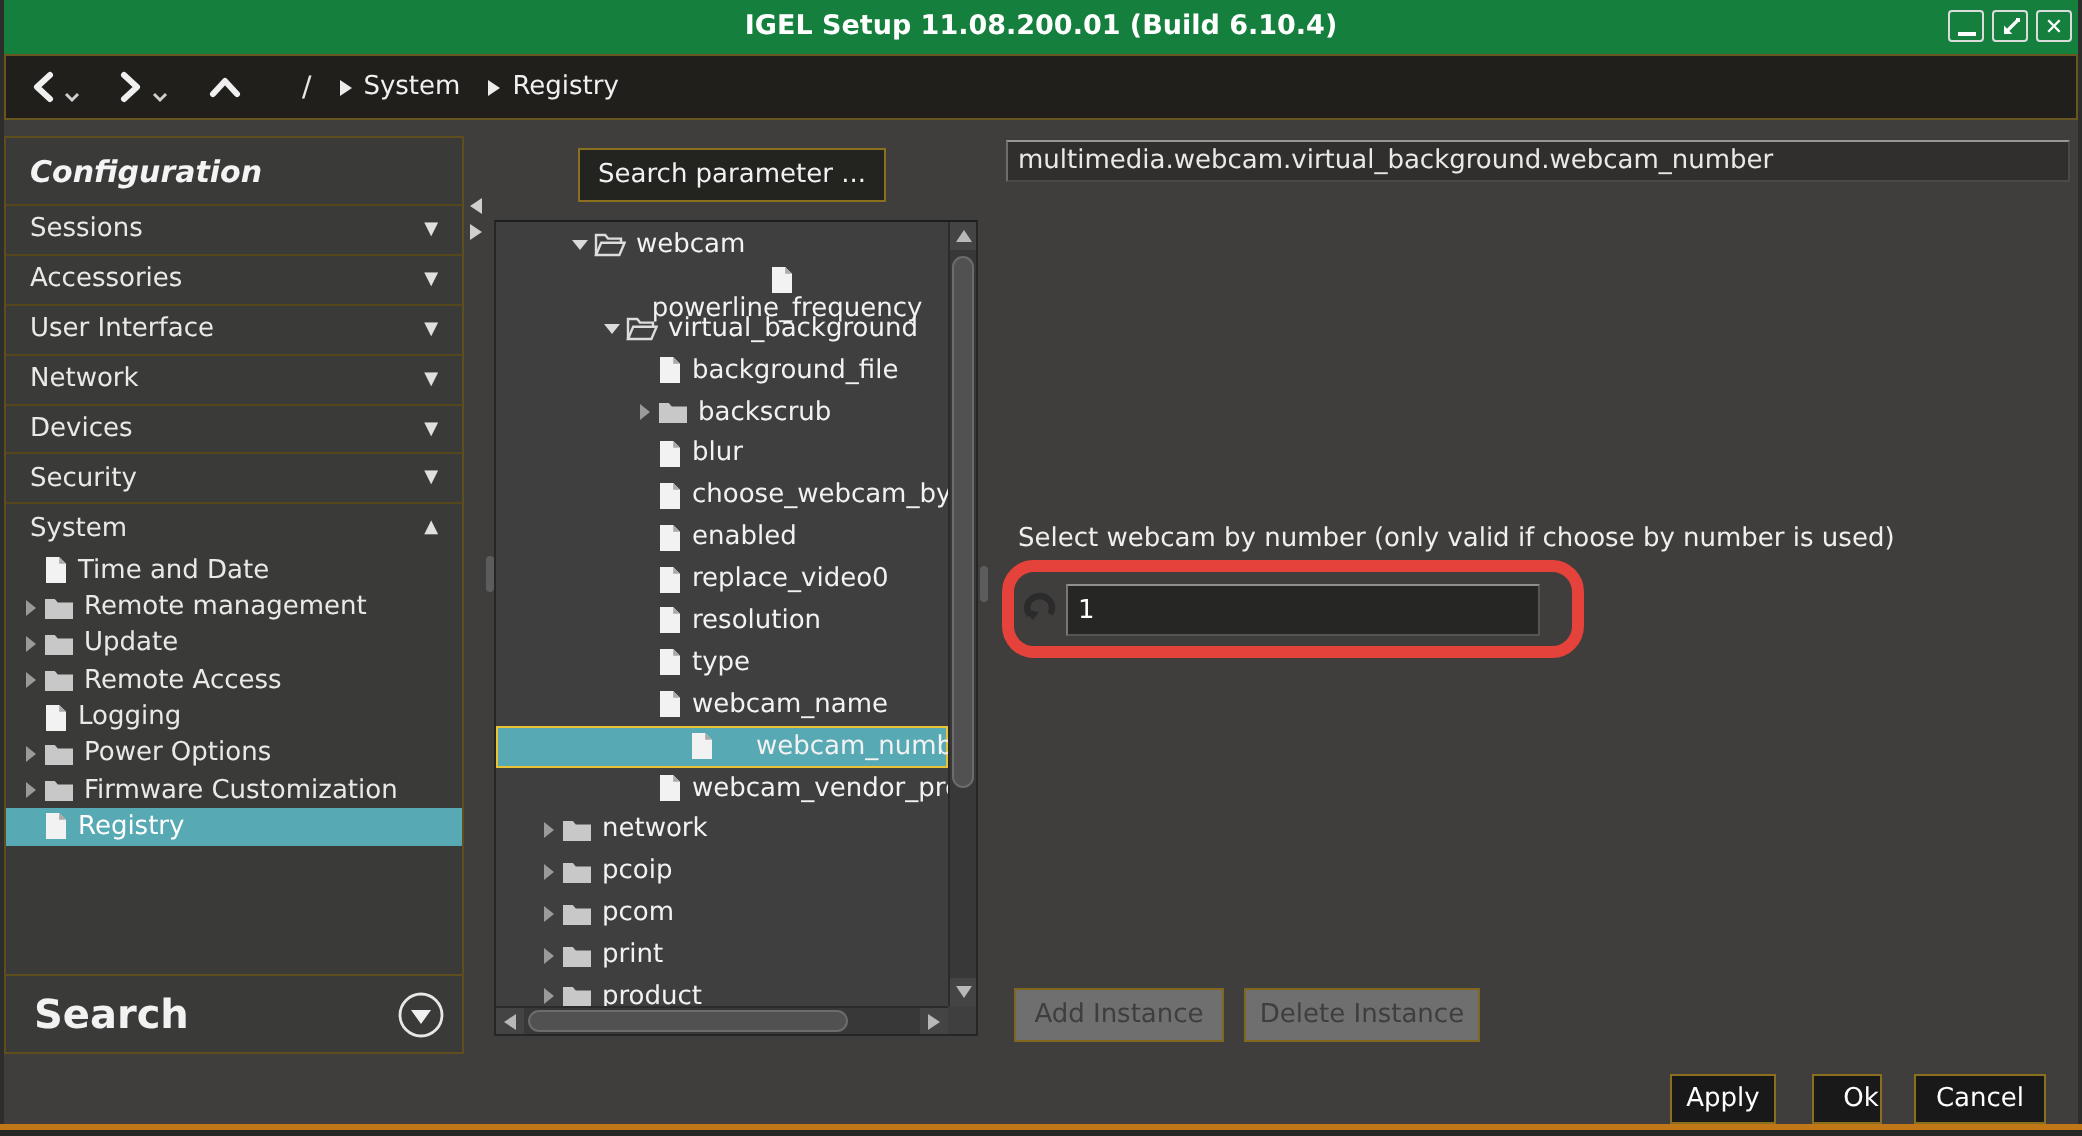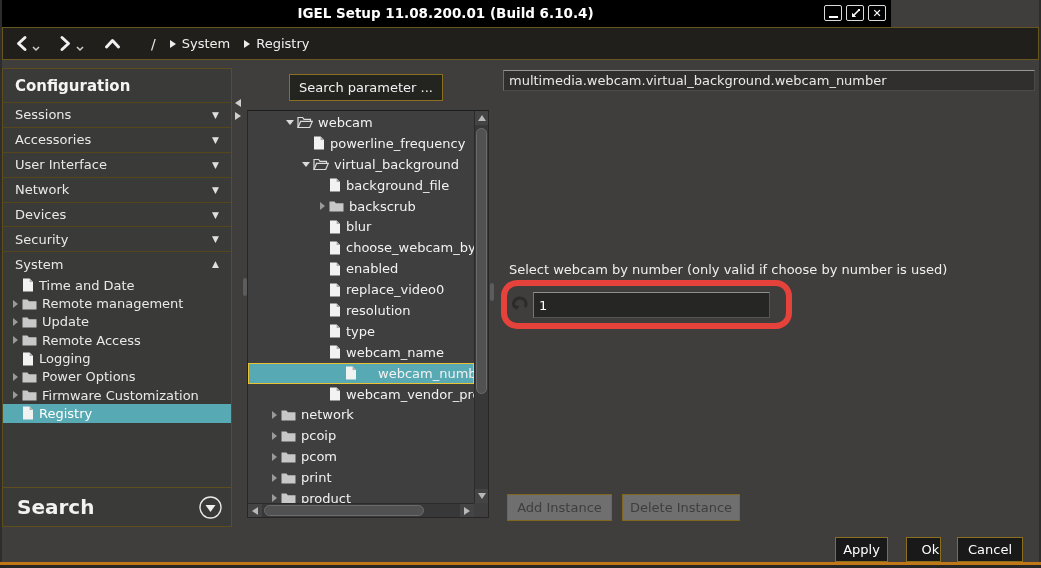--- a/index.html
+++ b/index.html
@@ -4,21 +4,21 @@
 <style>
   html,body{margin:0;padding:0;background:#2c2c2a;}
   body{width:1041px;height:568px;overflow:hidden;font-family:"DejaVu Sans","Liberation Sans",sans-serif;}
   .app{position:relative;width:1041px;height:568px;background:#3f3e3c;overflow:hidden;}
 
   
   .edge{position:absolute;top:0;width:2px;height:568px;background:#2d2d2b;z-index:30;}
   .edge.l{left:0}.edge.r{right:0}
 
   
-  .titlebar{position:absolute;left:0;top:0;width:891px;height:27px;background:#000000;z-index:5;}
+  .titlebar{position:absolute;left:0;top:0;width:1041px;height:27px;background:#15803d;z-index:5;}
   .title{height:27px;line-height:27px;text-align:center;font-size:13.5px;font-weight:bold;color:#ffffff;}
   .win-controls{position:absolute;right:5px;top:5px;display:flex;gap:4px;}
   .win-btn{width:18px;height:16px;border:1px solid #dcdcdc;border-radius:2px;box-sizing:border-box;
     display:flex;align-items:center;justify-content:center;color:#fff;background:transparent;cursor:default;}
   .min-glyph{width:9px;height:2px;background:#fff;margin-top:7px;}
   .x-glyph{font-size:11px;font-weight:bold;line-height:1;color:#fff;}
 
   
   .navbar{position:absolute;left:2px;top:27px;width:1037px;height:33px;background:#201f1b;
     border:1px solid #685621;box-sizing:border-box;display:flex;align-items:center;z-index:4;}
@@ -26,21 +26,21 @@
   .caret{margin-left:3px;margin-top:6px;}
   .slash{color:#e8e8e8;font-size:14px;margin-left:30px;}
   .crumb{display:flex;align-items:center;margin-left:14px;gap:6px;}
   .crumb-tri{width:0;height:0;border-left:6px solid #ececec;border-top:4px solid transparent;border-bottom:4px solid transparent;}
   .crumb-label{font-size:13px;color:#f0f0f0;}
 
   
   .sidebar{position:absolute;left:2px;top:68px;width:230px;height:459px;background:#3a3a38;
     border:1px solid #5e4e1e;box-sizing:border-box;display:flex;flex-direction:column;z-index:3;}
   .side-header{height:33px;min-height:33px;display:flex;align-items:center;padding-left:12px;
-    font-size:15px;font-weight:bold;color:#f4f4f4;}
+    font-size:15px;font-weight:bold;color:#f4f4f4;font-style:italic;}
   .acc-row{height:24.9px;min-height:24.9px;border-top:1px solid #554719;display:flex;align-items:center;
     padding:0 12px;font-size:13px;color:#e9e9e9;box-sizing:border-box;cursor:default;}
   .acc-arrow{margin-left:auto;font-size:9px;color:#e0e0e0;}
   .sys-row{height:18.3px;min-height:18.3px;display:flex;align-items:center;padding-left:5px;
     font-size:13px;color:#e9e9e9;white-space:nowrap;cursor:default;}
   .sys-row.sel{background:#57a9b4;color:#ffffff;}
   .exp14{width:14px;min-width:14px;display:flex;justify-content:center;align-items:center;}
   .side-footer{margin-top:auto;border-top:1px solid #5e4e1e;height:38px;min-height:38px;
     display:flex;align-items:center;padding:0 8px 0 14px;}
   .s-title{font-weight:bold;font-size:20px;color:#f2f2f2;}
@@ -311,21 +311,21 @@
             <span class="tri-d"></span>
           </span>
           <span class="t-icon">
             <svg width="16" height="13" viewBox="0 0 16 13">
               <path d="M1 11.5 V1.5 H5.6 L7 3.3 H13.5 V5.4" fill="none" stroke="#dcdcdc" stroke-width="1.2"></path>
               <path d="M1 11.5 L3.6 5.4 H15.3 L12.7 11.5 Z" fill="none" stroke="#dcdcdc" stroke-width="1.2"></path>
             </svg>
           </span>
           <span class="t-label">webcam</span>
         </div>
-        <div class="tree-row" style="padding-left: 51px;">
+        <div class="tree-row" style="padding-left: 51px; flex-direction: column;">
           <span class="exp"></span>
           <span class="t-icon">
             <svg width="12" height="14" viewBox="0 0 12 14">
               <path d="M1 .5 H7.6 L11 3.9 V13.5 H1 Z" fill="#f2f2f2"></path>
               <path d="M7.6 .5 L11 3.9 H7.6 Z" fill="#a9a9a9"></path>
             </svg>
           </span>
           <span class="t-label">powerline_frequency</span>
         </div>
         <div class="tree-row" style="padding-left: 51px;">

